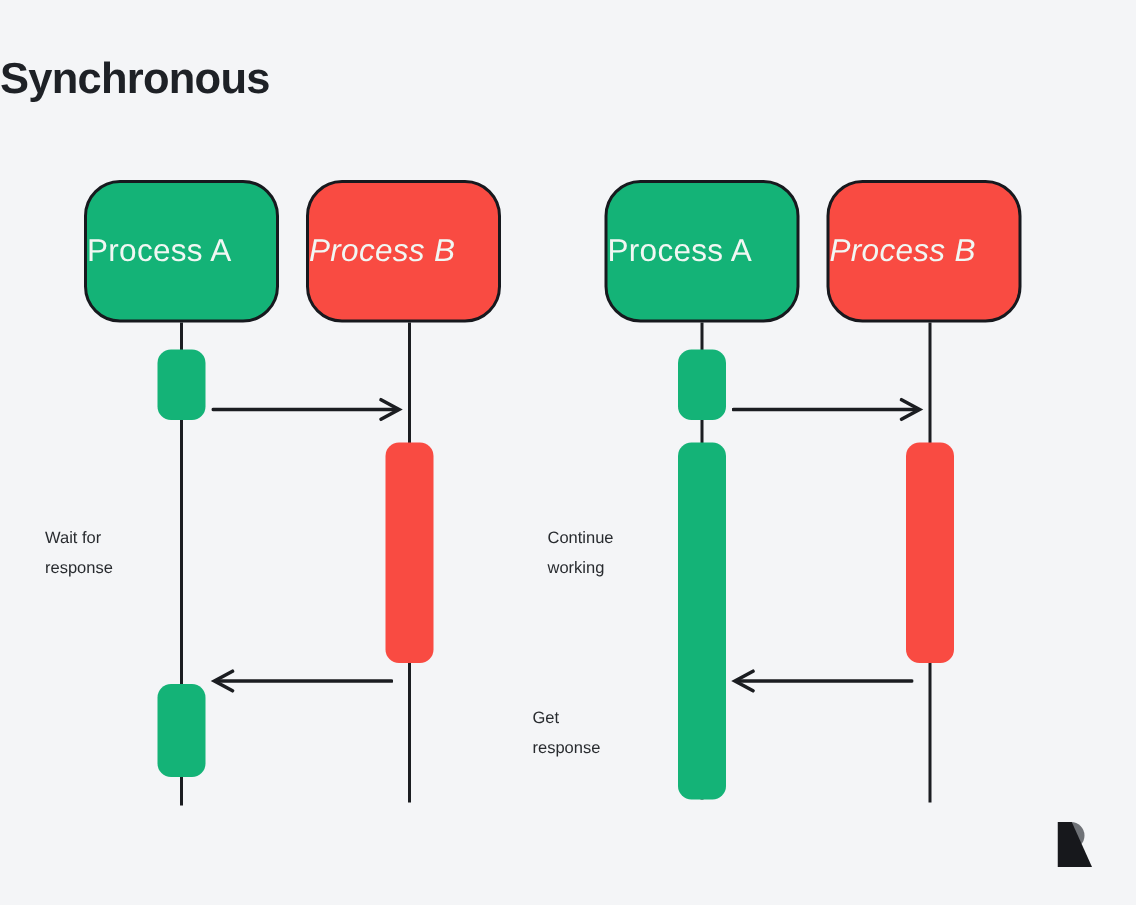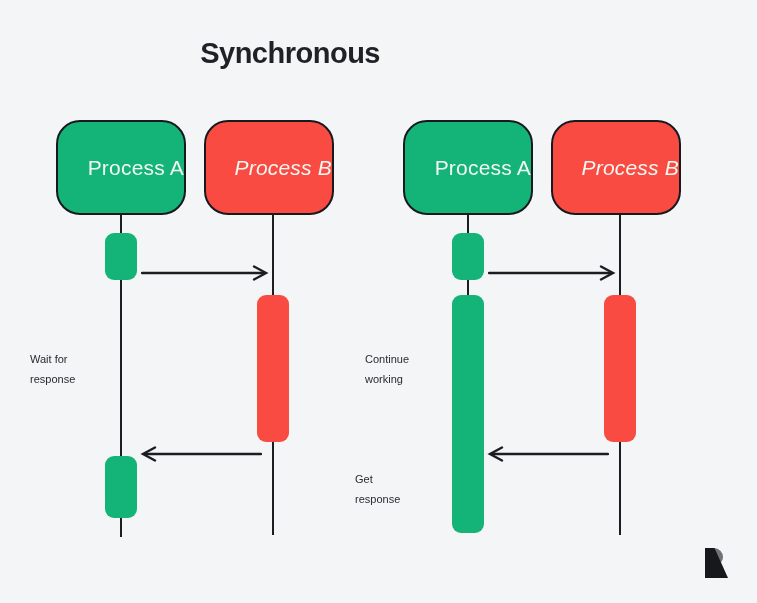--- a/index.html
+++ b/index.html
@@ -16,27 +16,27 @@
   *{margin:0;padding:0;box-sizing:border-box;}
   html,body{background:var(--background);}
   body{font-family:"Liberation Sans",sans-serif;}
   .canvas{
     position:relative;width:757px;height:603px;
     background:var(--background);overflow:hidden;
   }
   .panel{position:absolute;top:0;width:380px;height:603px;}
   .title{
     position:absolute;top:36px;left:0;width:380px;
-    text-align:right;font-size:29px;line-height:34px;font-weight:700;
+    text-align:left;font-size:29px;line-height:34px;font-weight:700;
     letter-spacing:-0.5px;color:#1E2126;
   }
   .pbox{
     position:absolute;top:120px;width:130px;height:95px;
     border:2.5px solid var(--outline);border-radius:24px;
-    display:flex;align-items:center;justify-content:flex-end;
+    display:flex;align-items:center;justify-content:flex-start;
     z-index:3;
   }
   .pbox.a{left:56px;background:var(--green);}
   .pbox.b{left:204px;background:var(--red);font-style:italic;}
   .pbox span{font-size:21px;font-weight:400;color:var(--text-light);letter-spacing:0.2px;}
   .lifeline{position:absolute;width:2px;background:var(--line);top:215px;z-index:1;}
   .lifeline.a{left:120px;}
   .lifeline.b{left:272px;}
   .bar{position:absolute;width:32px;border-radius:9px;z-index:2;}
   .bar.green{background:var(--green);}

